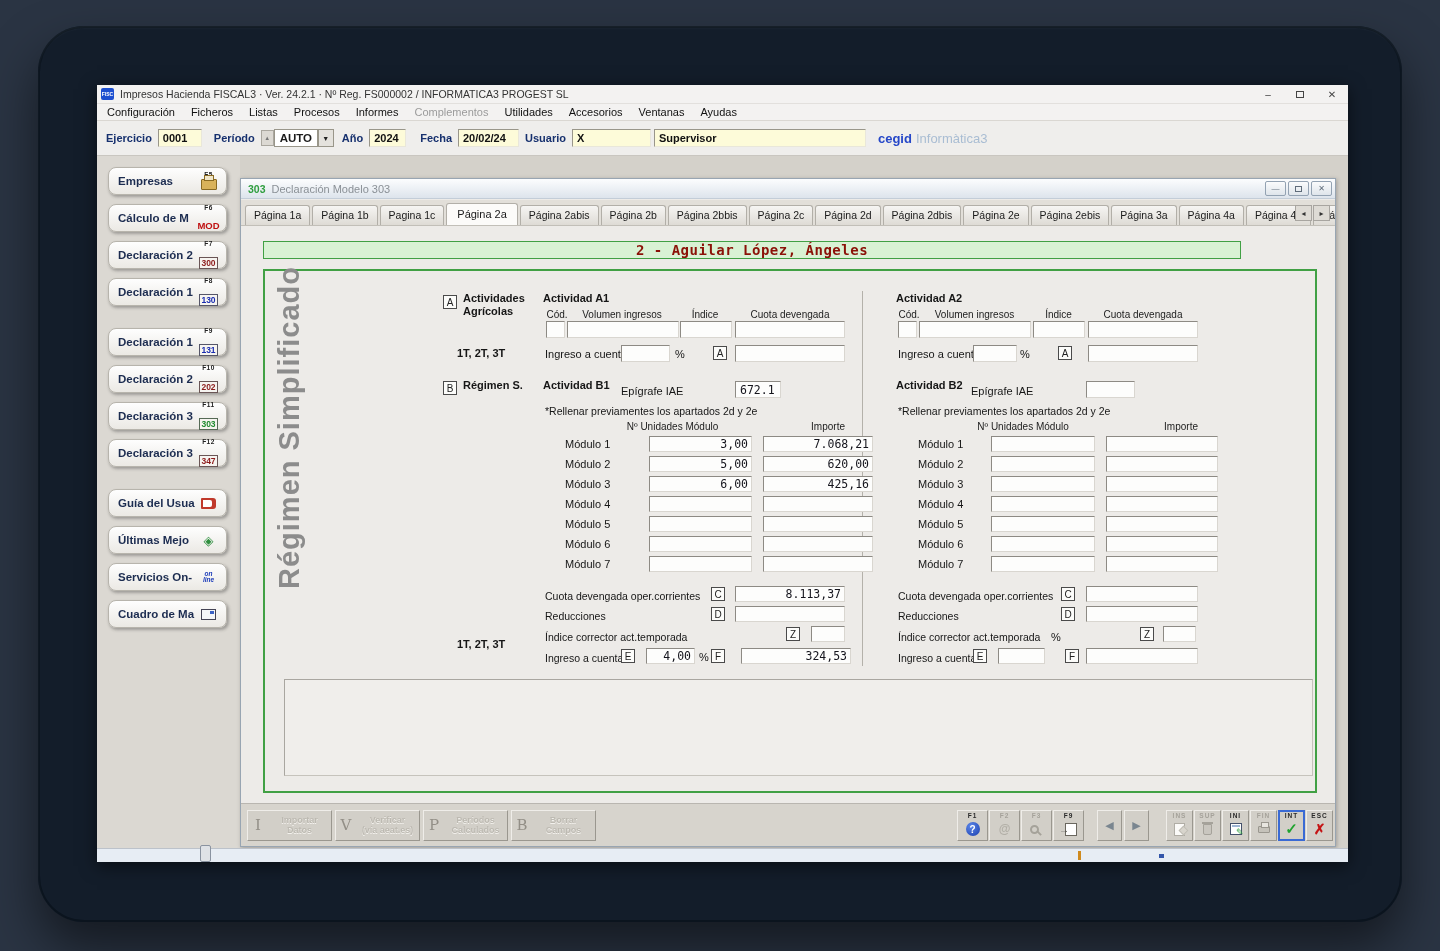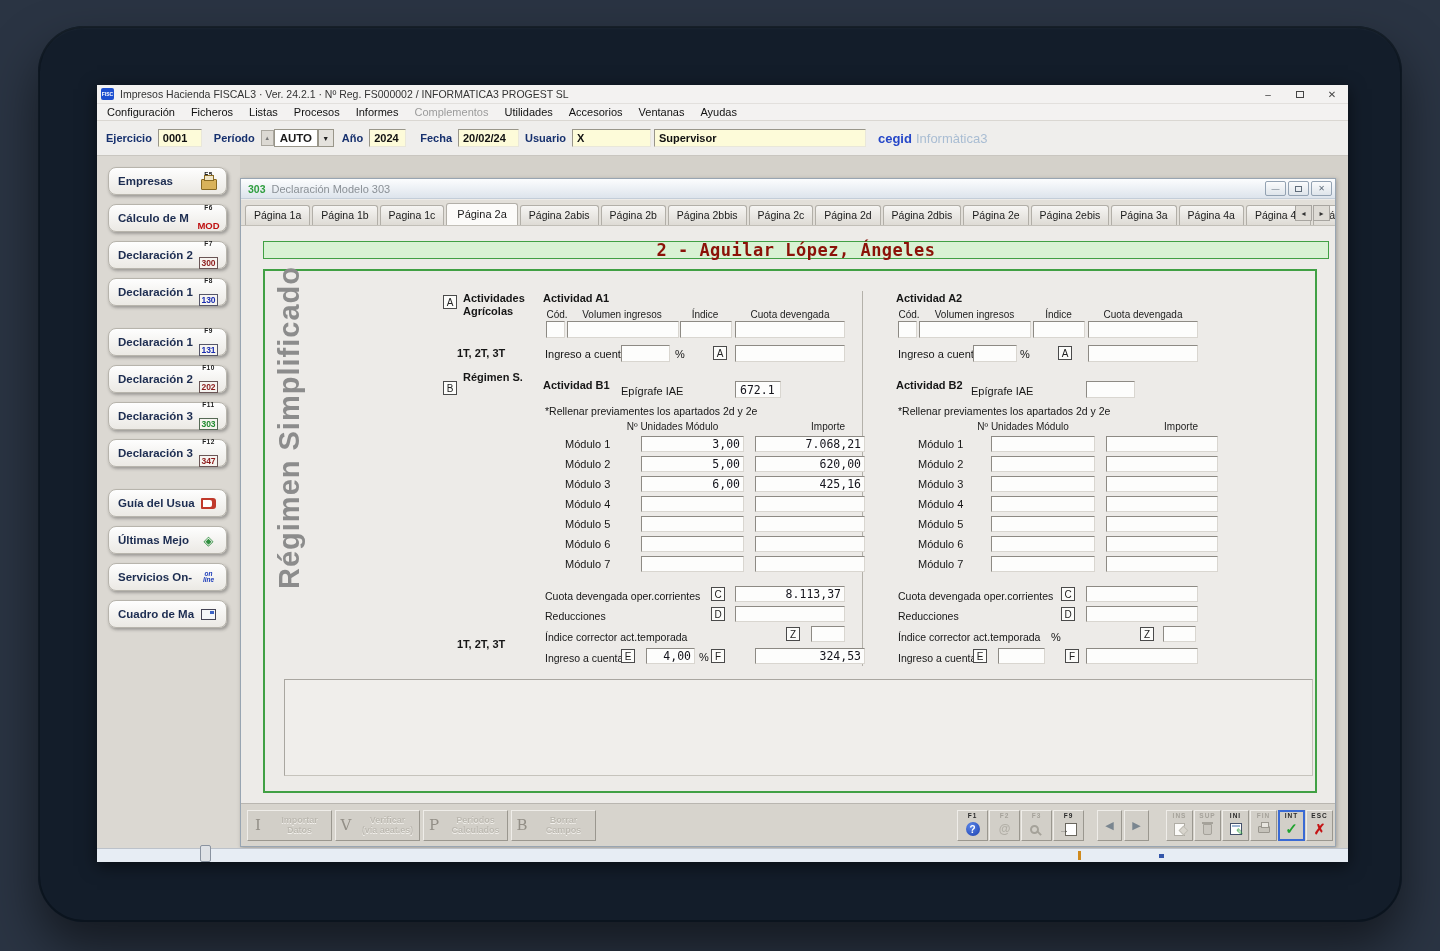--- a/index.html
+++ b/index.html
@@ -74,23 +74,23 @@
 
   .tabstrip { position: absolute; left: 0; top: 21px; right: 0; height: 26px; background: #e2dfd9; border-bottom: 1px solid #c2bfb8;
               display: flex; align-items: flex-end; padding: 3px 0 0 4px; overflow: hidden; }
   .tab { font-size: 10.5px; padding: 3px 8px 4px; background: linear-gradient(#f6f5f3, #dedbd5); border: 1px solid #b2afa8;
          border-bottom: none; border-radius: 3px 3px 0 0; margin-right: 2px; white-space: nowrap; color: #1a1a1a; }
   .tab.active { background: #fcfbf9; padding: 4px 10px 5px; font-size: 11px; position: relative; z-index: 2; }
   .tab-scroll { position: absolute; right: 5px; bottom: 4px; display: flex; gap: 1px; }
   .tsbtn { width: 17px; height: 16px; background: #dedbd5; border: 1px solid #a8a5a0; display: flex; align-items: center; justify-content: center; font-size: 8px; color: #333; }
 
   .content { position: absolute; left: 0; top: 47px; right: 0; bottom: 43px; background: #edebe8; }
-  .rec-header { position: absolute; left: 22px; top: 15px; width: 1066px; height: 18px; background: #d9f2d4; border: 1px solid #41a044;
+  .rec-header { position: absolute; left: 22px; top: 15px; width: 978px; height: 18px; background: #d9f2d4; border: 1px solid #41a044;
                 display: flex; align-items: center; justify-content: center;
-                font-family: "DejaVu Sans Mono", monospace; font-weight: bold; font-size: 17px; color: #8b1208; letter-spacing: .5px; }
+                font-family: "DejaVu Sans Mono", monospace; font-weight: bold; font-size: 14px; color: #8b1208; letter-spacing: .5px; }
   .groupbox { position: absolute; left: 22px; top: 43px; width: 1054px; height: 524px; border: 2px solid #41a044; background: #edebe8; }
   .watermark { position: absolute; left: 8px; top: 12px; height: 306px; writing-mode: vertical-rl; transform: rotate(180deg);
                font-size: 29px; font-weight: bold; color: #8c8c8c; letter-spacing: 1px; white-space: nowrap; }
 
   .flabel { position: absolute; font-size: 11px; color: #161616; white-space: nowrap; }
   .fbold { font-weight: bold; }
   .fsmall { font-size: 10.5px; }
   .fhead { position: absolute; font-size: 10px; color: #222; text-align: center; white-space: nowrap; }
   .tright { text-align: right; }
   .lbox { position: absolute; width: 14px; height: 14px; border: 1px solid #4a4a4a; background: #fcfcfa; font-size: 10px;
@@ -102,21 +102,21 @@
   .divider { position: absolute; left: 597px; top: 20px; width: 1px; height: 375px; background: #b4b1aa; }
   .panel { position: absolute; left: 19px; top: 408px; width: 1029px; height: 97px; background: #f0eeeb;
            border: 1px solid #c6c3bc; border-top-color: #a9a6a0; border-left-color: #a9a6a0; }
 
   .modrows { position: absolute; display: flex; flex-direction: column; }
   .modrow { display: flex; align-items: center; height: 20px; padding-left: 20px; }
   .mlabel { width: 70px; font-size: 11px; color: #161616; white-space: nowrap; }
   .ifld { height: 16px; background: #fdfdfc; border: 1px solid #8d8a84; border-bottom-color: #d9d6d0; border-right-color: #d9d6d0;
           font-family: "DejaVu Sans Mono", monospace; font-size: 11.5px; color: #14141c;
           display: flex; align-items: center; justify-content: flex-end; padding-right: 3px; }
-  .b1 .u { width: 103px; margin-left: 6px; } .b1 .m { width: 110px; margin-left: 11px; }
+  .b1 .u { width: 103px; margin-left: 14px; } .b1 .m { width: 110px; margin-left: 11px; }
   .b2 .u { width: 104px; margin-left: 3px; } .b2 .m { width: 112px; margin-left: 11px; }
 
   
   .child-toolbar { position: absolute; left: 0; right: 0; bottom: 0; height: 43px; background: #d7d4cd; border-top: 1px solid #b9b6b0;
                    display: flex; align-items: center; padding: 0 2px 0 6px; }
   .act-btn { width: 85px; height: 31px; margin-right: 3px; background: #d2cfc8; border: 1px solid; border-color: #efede9 #9a978f #9a978f #efede9;
              display: flex; align-items: center; }
   .act-key { width: 20px; text-align: center; font-family: "DejaVu Serif", serif; font-size: 15px; color: #938f87; }
   .act-label { flex: 1; text-align: center; font-size: 9px; line-height: 10px; color: #bdbab2; font-weight: bold; text-shadow: 0 1px 0 #f3f1ed; }
   .act-label span { display: block; }
@@ -421,21 +421,21 @@
             <span class="fld" style="left:654px;top:50px;width:112px;height:17px"></span>
             <span class="fld" style="left:768px;top:50px;width:52px;height:17px"></span>
             <span class="fld" style="left:823px;top:50px;width:110px;height:17px"></span>
             <span class="flabel" style="left:633px;top:77px">Ingreso a cuenta</span>
             <span class="fld" style="left:708px;top:74px;width:44px;height:17px"></span>
             <span class="flabel" style="left:755px;top:77px">%</span>
             <span class="lbox" style="left:793px;top:75px">A</span>
             <span class="fld" style="left:823px;top:74px;width:110px;height:17px"></span>
 
             <span class="lbox" style="left:178px;top:110px">B</span>
-            <span class="flabel fbold" style="left:198px;top:100px">Régimen S.</span>
+            <span class="flabel fbold" style="left:198px;top:108px">Régimen S.</span>
 
             <span class="flabel fbold" style="left:278px;top:108px">Actividad B1</span>
             <span class="flabel" style="left:356px;top:114px">Epígrafe IAE</span>
             <span class="fld lft" style="left:470px;top:110px;width:46px;height:17px">672.1</span>
             <span class="flabel fsmall" style="left:280px;top:134px">*Rellenar previamentes los apartados 2d y 2e</span>
             <span class="fhead" style="left:356px;top:150px;width:103px">Nº Unidades Módulo</span>
             <span class="fhead tright" style="left:470px;top:150px;width:110px">Importe</span>
             <div class="modrows b1" style="left:280px;top:163px">
 
                 <div class="modrow">
@@ -488,21 +488,21 @@
             <span class="fld" style="left:470px;top:335px;width:110px"></span>
             <span class="flabel fsmall" style="left:280px;top:360px">Índice corrector act.temporada</span>
             <span class="lbox" style="left:521px;top:356px">Z</span>
             <span class="fld" style="left:546px;top:355px;width:34px"></span>
             <span class="flabel fbold" style="left:192px;top:367px">1T, 2T, 3T</span>
             <span class="flabel fsmall" style="left:280px;top:381px">Ingreso a cuenta</span>
             <span class="lbox" style="left:356px;top:378px">E</span>
             <span class="fld" style="left:381px;top:377px;width:49px">4,00</span>
             <span class="flabel" style="left:434px;top:380px">%</span>
             <span class="lbox" style="left:446px;top:378px">F</span>
-            <span class="fld" style="left:490px;top:377px;width:110px">324,53</span>
+            <span class="fld" style="left:476px;top:377px;width:110px">324,53</span>
 
             <span class="flabel fbold" style="left:631px;top:108px">Actividad B2</span>
             <span class="flabel" style="left:706px;top:114px">Epígrafe IAE</span>
             <span class="fld lft" style="left:821px;top:110px;width:49px;height:17px"></span>
             <span class="flabel fsmall" style="left:633px;top:134px">*Rellenar previamentes los apartados 2d y 2e</span>
             <span class="fhead" style="left:706px;top:150px;width:104px">Nº Unidades Módulo</span>
             <span class="fhead tright" style="left:821px;top:150px;width:112px">Importe</span>
             <div class="modrows b2" style="left:633px;top:163px">
 
                 <div class="modrow">

